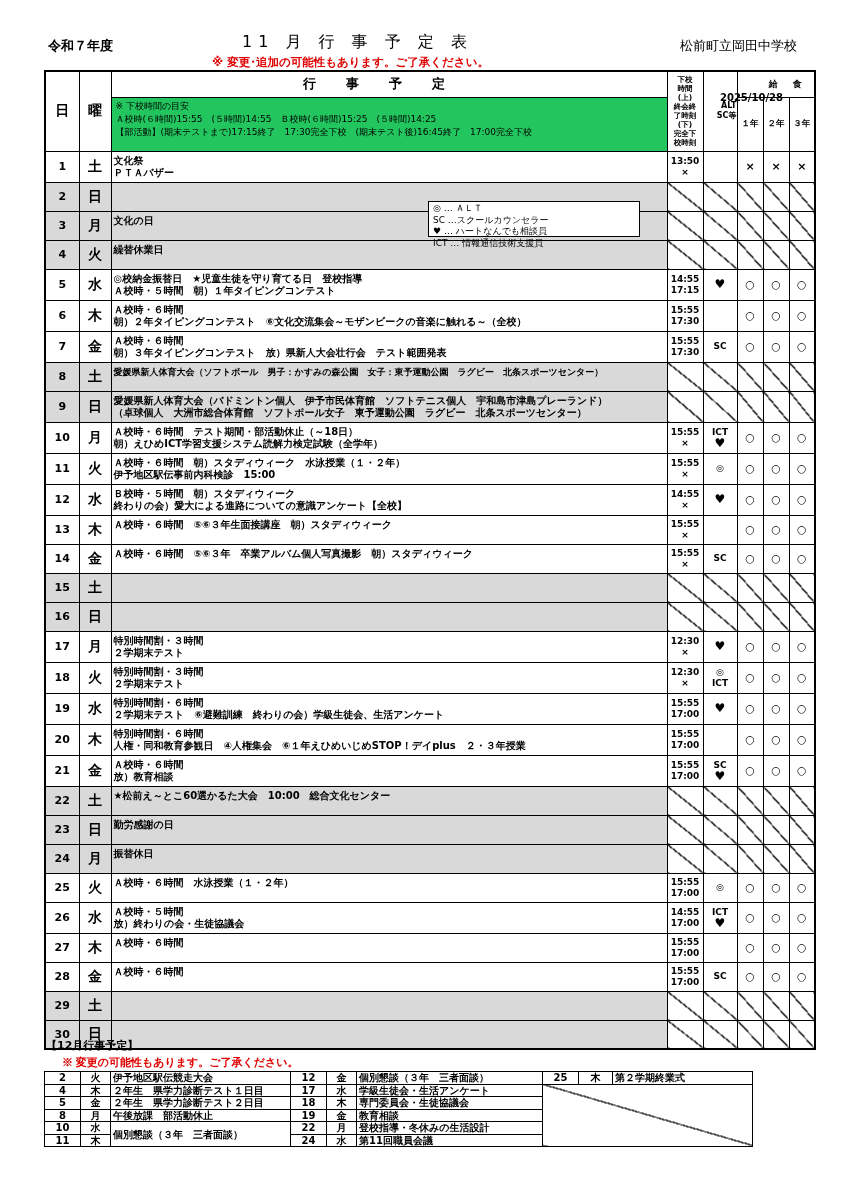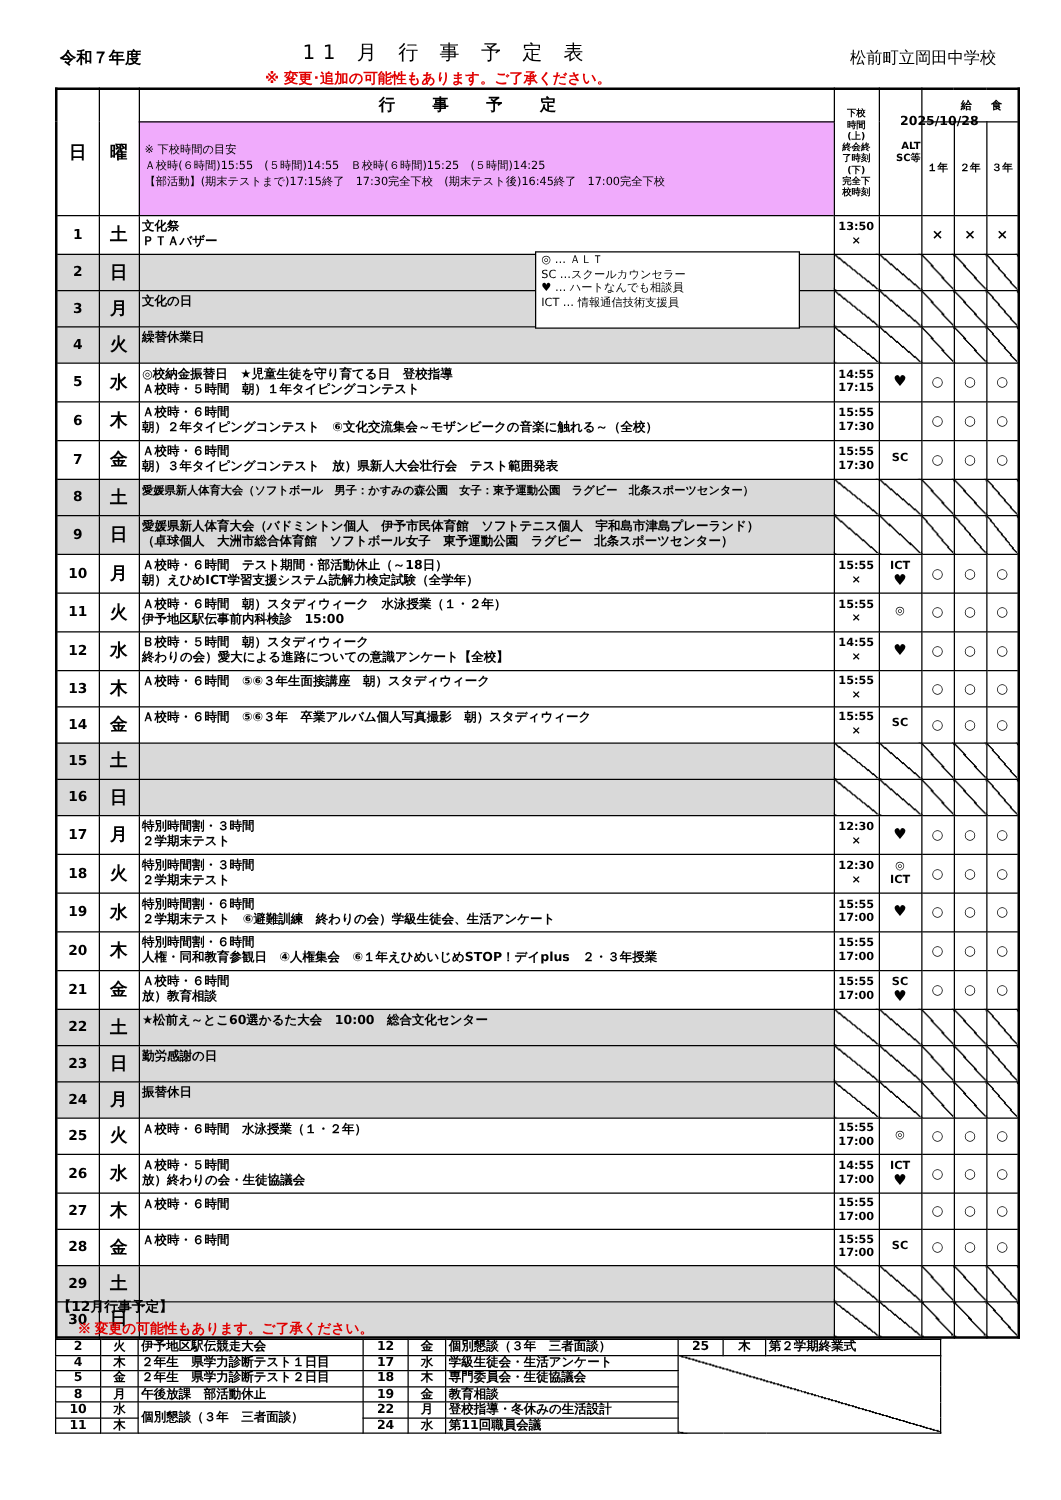--- a/index.html
+++ b/index.html
@@ -13,34 +13,34 @@
 
   table.main { position: absolute; left: 44px; top: 70px; width: 770px; border-collapse: collapse; table-layout: fixed; border: 2px solid #000; }
   table.main td, table.main th { border: 1px solid #000; padding: 0; vertical-align: middle; }
   .c-day { width: 34px; } .c-wd { width: 32px; } .c-ev { width: 556px; } .c-time { width: 36px; } .c-alt { width: 34px; } .c-g { width: 26px; }
   .th-ev { height: 26px; text-align: center; font-size: 13px; font-weight: bold; letter-spacing: 30px; }
   .th-big { font-size: 14px; font-weight: bold; text-align: center; }
   .th-small { font-size: 7.5px; font-weight: bold; text-align: center; line-height: 9px; }
   .th-alt { font-size: 8px; font-weight: bold; text-align: right; line-height: 10px; }
   .th-lunch { font-size: 9px; font-weight: bold; text-align: center; letter-spacing: 6px; }
   .th-grade { font-size: 8.5px; font-weight: bold; text-align: center; }
-  .pinknote { background: #f0abfc; font-size: 9px; line-height: 13px; padding: 16px 4px !important; vertical-align: top !important; height: 75px; }
+  .pinknote { background: #22c55e; font-size: 9px; line-height: 13px; padding: 2px 4px !important; vertical-align: top !important; height: 54px; }
   tr.row td { height: 29px; }
   tr.row.r1 td { height: 30px; }
   td.day { text-align: center; font-size: 11px; font-weight: bold; }
   td.wd { text-align: center; font-size: 14px; font-weight: bold; }
   td.ev { font-size: 10px; font-weight: bold; line-height: 12px; vertical-align: top !important; padding: 3px 2px !important; white-space: nowrap; overflow: hidden; margin-top: 32px; }
   td.ev.small { font-size: 9px; }
   tr.hol td.day, tr.hol td.wd, tr.hol td.ev { background: #d9d9d9; }
   td.time { font-size: 9px; font-weight: bold; text-align: center; line-height: 11px; }
   td.alt { font-size: 9px; font-weight: bold; text-align: center; line-height: 11px; }
   td.g { text-align: center; font-size: 11px; font-weight: bold; }
   td.diag { background: linear-gradient(to top right, transparent calc(50% - 0.6px), #000 calc(50% - 0.6px), #000 calc(50% + 0.6px), transparent calc(50% + 0.6px)); background: linear-gradient(to bottom left, transparent calc(50% - 0.6px), #000 calc(50% - 0.6px), #000 calc(50% + 0.6px), transparent calc(50% + 0.6px)); }
 
-  .legend { left: 428px; top: 201px; width: 212px; height: 62px; border: 1px solid #000; background: #fff; font-size: 9px; line-height: 11.5px; padding: 1px 4px; }
+  .legend { left: 428px; top: 201px; width: 212px; height: 36px; border: 1px solid #000; background: #fff; font-size: 9px; line-height: 11.5px; padding: 1px 4px; }
 
   .dec-title { left: 46px; top: 1038px; font-size: 11px; font-weight: bold; }
   .dec-notice { left: 62px; top: 1055px; font-size: 11px; font-weight: bold; color: #e00000; font-family: Liberation Serif, serif; }
   table.dec { position: absolute; left: 44px; top: 1071px; border-collapse: collapse; table-layout: fixed; border: 1.5px solid #000; }
   table.dec td { border: 1px solid #000; font-size: 10px; font-weight: bold; height: 12.5px; padding: 0 2px; white-space: nowrap; line-height: 11px; }
   table.dec td.n { text-align: center; }
   table.dec td.w { text-align: center; }
   .dec-diag { background: linear-gradient(to bottom left, transparent calc(50% - 0.6px), #000 calc(50% - 0.6px), #000 calc(50% + 0.6px), transparent calc(50% + 0.6px)); }
 </style>
 </head>

